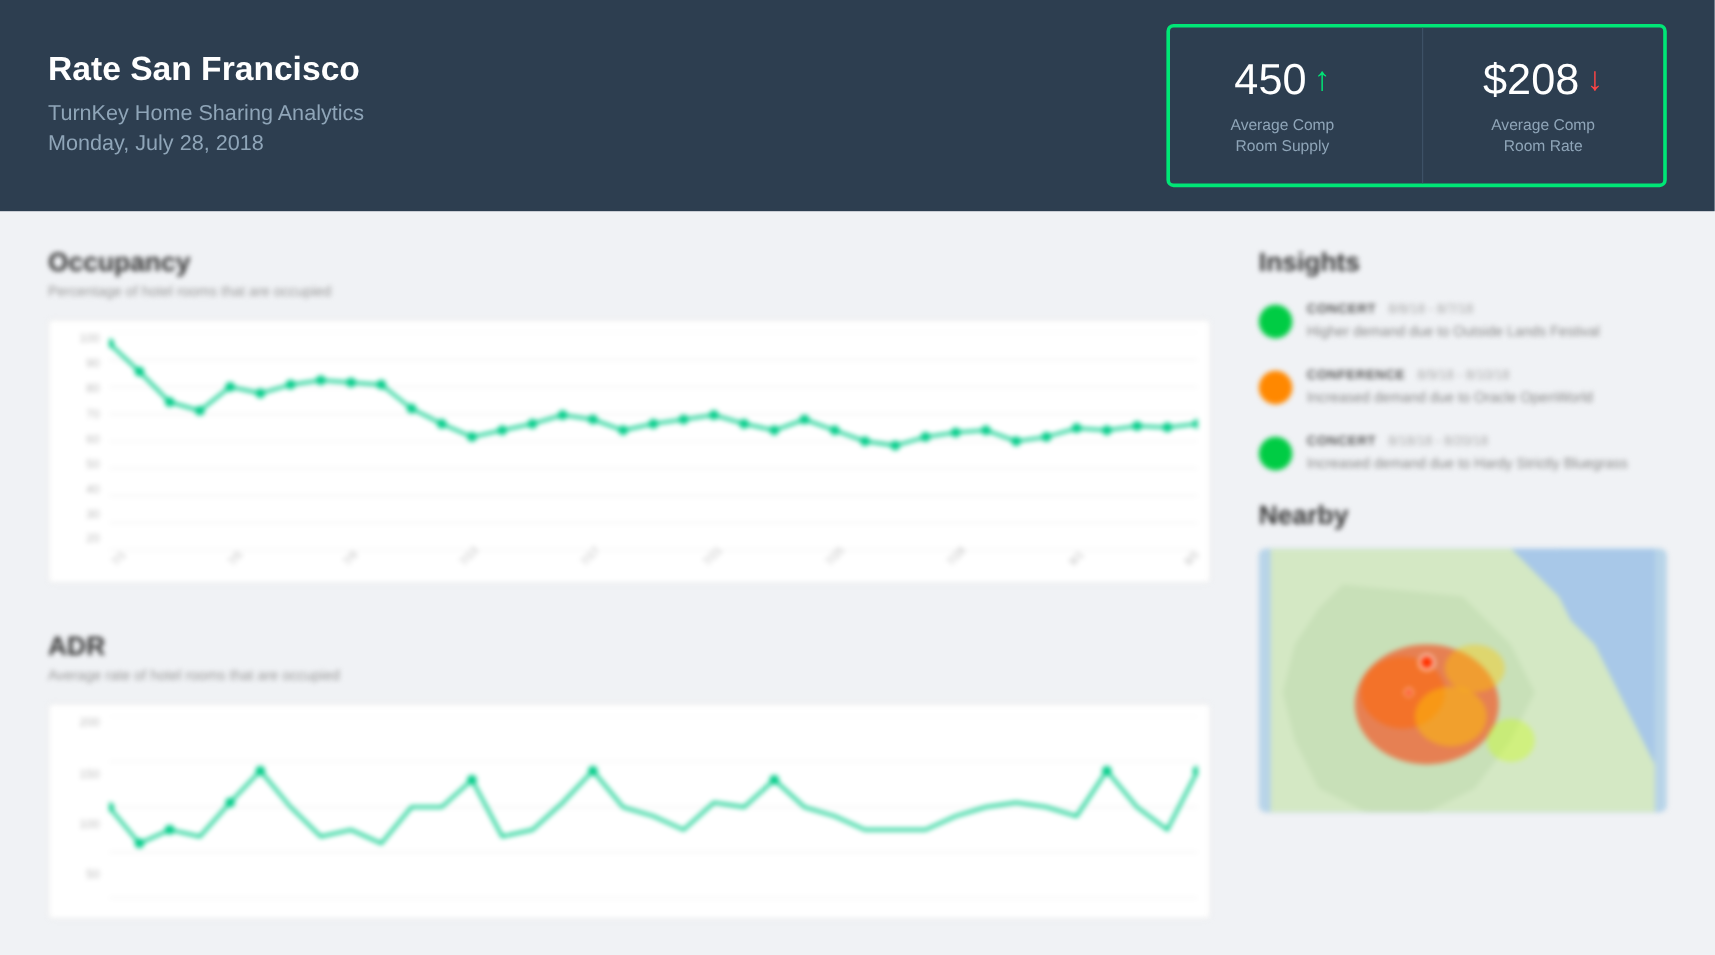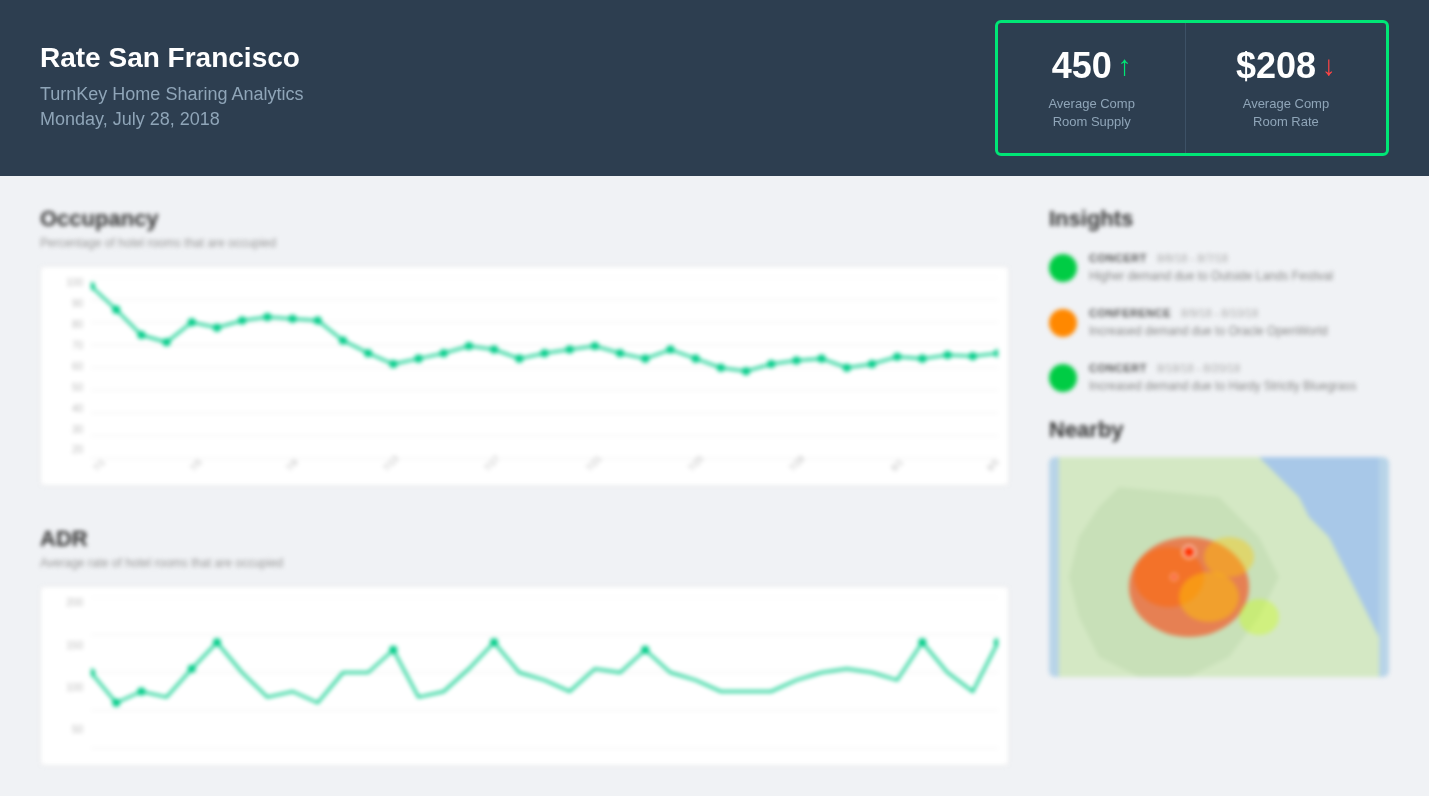--- a/index.html
+++ b/index.html
@@ -41,24 +41,25 @@
       overflow: hidden;
       background: #2d3e50;
     }
     .kpi-card {
       padding: 22px 50px;
       text-align: center;
       flex: 1;
     }
     .kpi-card + .kpi-card {
       border-left: 1px solid #3d5166;
+      margin-left: 23px;
     }
     .kpi-value {
       font-size: 36px;
-      font-weight: 700;
+      font-weight: 400;
       color: #fff;
       display: flex;
       align-items: center;
       justify-content: center;
       gap: 6px;
     }
     .kpi-arrow-up {
       color: #00e676;
       font-size: 28px;
     }

